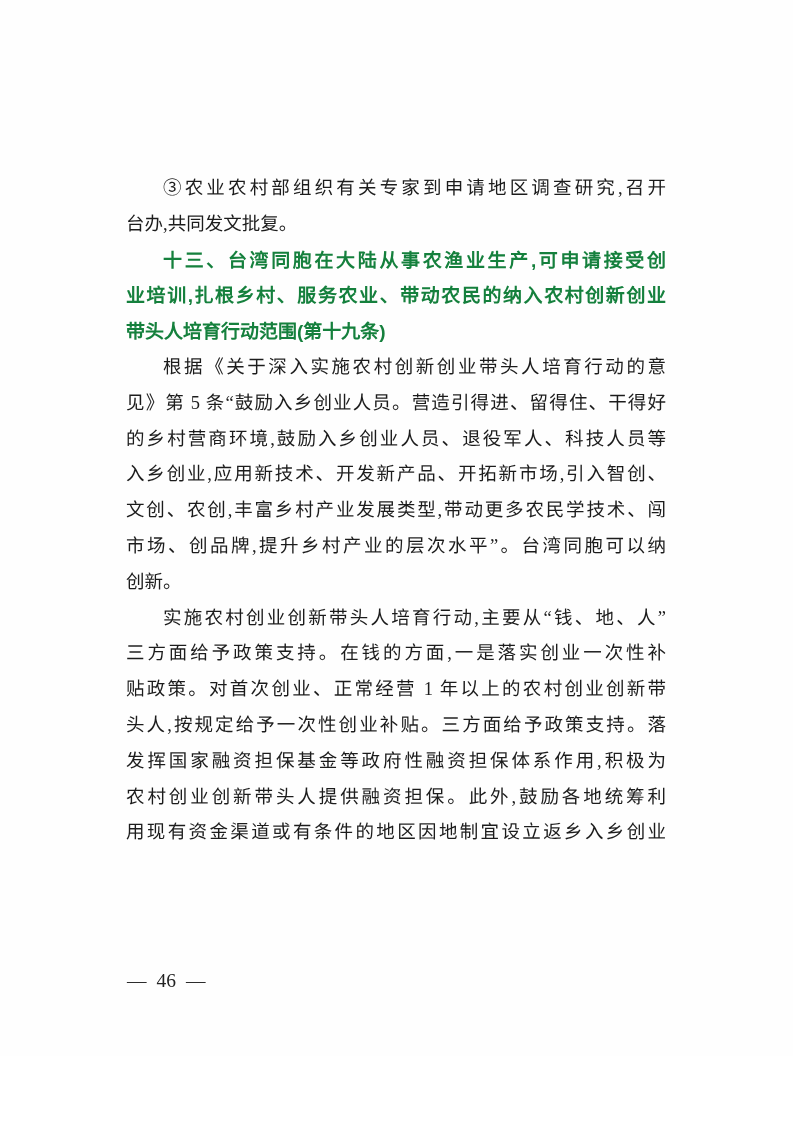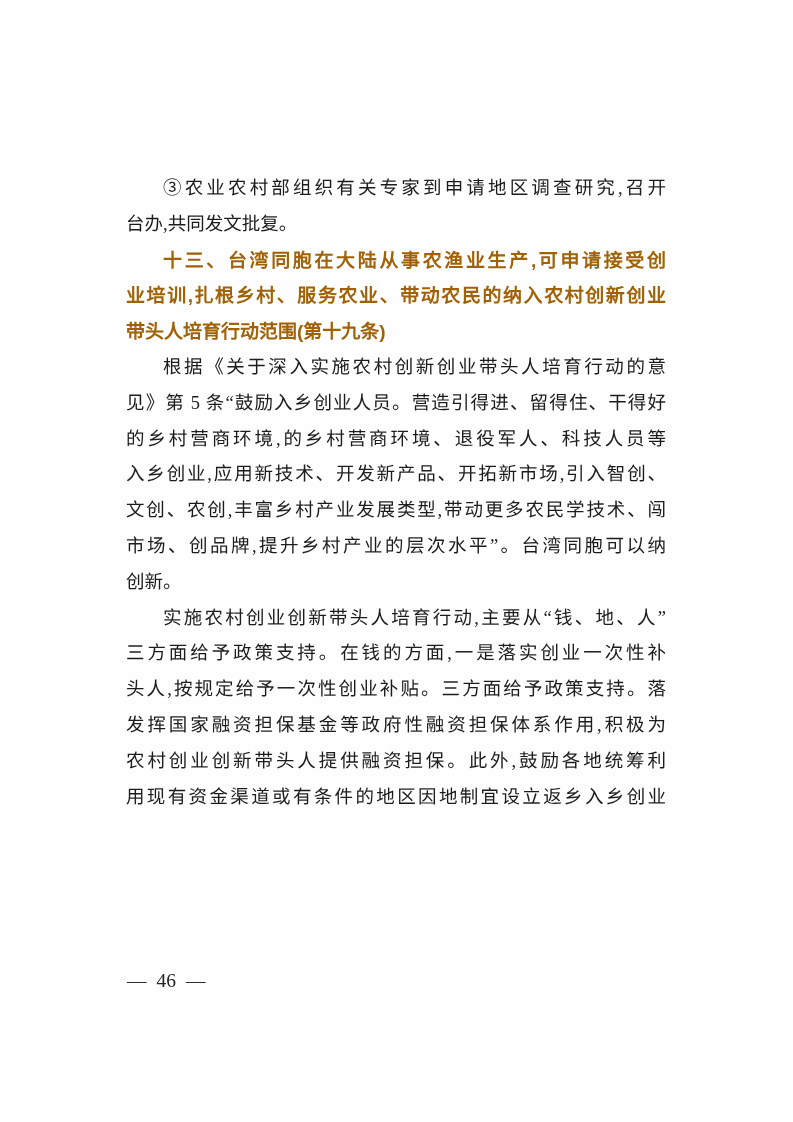--- a/index.html
+++ b/index.html
@@ -32,21 +32,21 @@
     text-spacing-trim: trim-all;
     white-space: normal;
     overflow: hidden;
   }
   .line.indent {
     text-indent: 37px;
   }
   .line.bold {
     font-family: "Liberation Sans", "DejaVu Sans", sans-serif;
     font-weight: 700;
-    color: #a16207;
+    color: #15803d;
     font-size: 19px;
   }
   .line.end {
     text-align-last: left;
   }
   .footer {
     position: absolute;
     left: 127px;
     top: 968px;
     font-size: 19.5px;
@@ -63,27 +63,28 @@
 <div class="page">
 
   <div class="body-text">
     <div class="line indent">③农业农村部组织有关专家到申请地区调查研究,召开</div>
     <div class="line end">台办,共同发文批复。</div>
     <div class="line indent bold">十三、台湾同胞在大陆从事农渔业生产,可申请接受创</div>
     <div class="line bold">业培训,扎根乡村、服务农业、带动农民的纳入农村创新创业</div>
     <div class="line bold end">带头人培育行动范围(第十九条)</div>
     <div class="line indent">根据《关于深入实施农村创新创业带头人培育行动的意</div>
     <div class="line">见》第 5 条“鼓励入乡创业人员。营造引得进、留得住、干得好</div>
-    <div class="line">的乡村营商环境,的乡村营商环境、退役军人、科技人员等</div>
+    <div class="line">的乡村营商环境,鼓励入乡创业人员、退役军人、科技人员等</div>
     <div class="line">入乡创业,应用新技术、开发新产品、开拓新市场,引入智创、</div>
     <div class="line">文创、农创,丰富乡村产业发展类型,带动更多农民学技术、闯</div>
     <div class="line">市场、创品牌,提升乡村产业的层次水平”。台湾同胞可以纳</div>
     <div class="line end">创新。</div>
     <div class="line indent">实施农村创业创新带头人培育行动,主要从“钱、地、人”</div>
     <div class="line">三方面给予政策支持。在钱的方面,一是落实创业一次性补</div>
+    <div class="line">贴政策。对首次创业、正常经营 1 年以上的农村创业创新带</div>
     <div class="line">头人,按规定给予一次性创业补贴。三方面给予政策支持。落</div>
     <div class="line">发挥国家融资担保基金等政府性融资担保体系作用,积极为</div>
     <div class="line">农村创业创新带头人提供融资担保。此外,鼓励各地统筹利</div>
     <div class="line">用现有资金渠道或有条件的地区因地制宜设立返乡入乡创业</div>
   </div>
 
   <div class="footer">
     <span>—</span>
     <span>46</span>
     <span>—</span>

